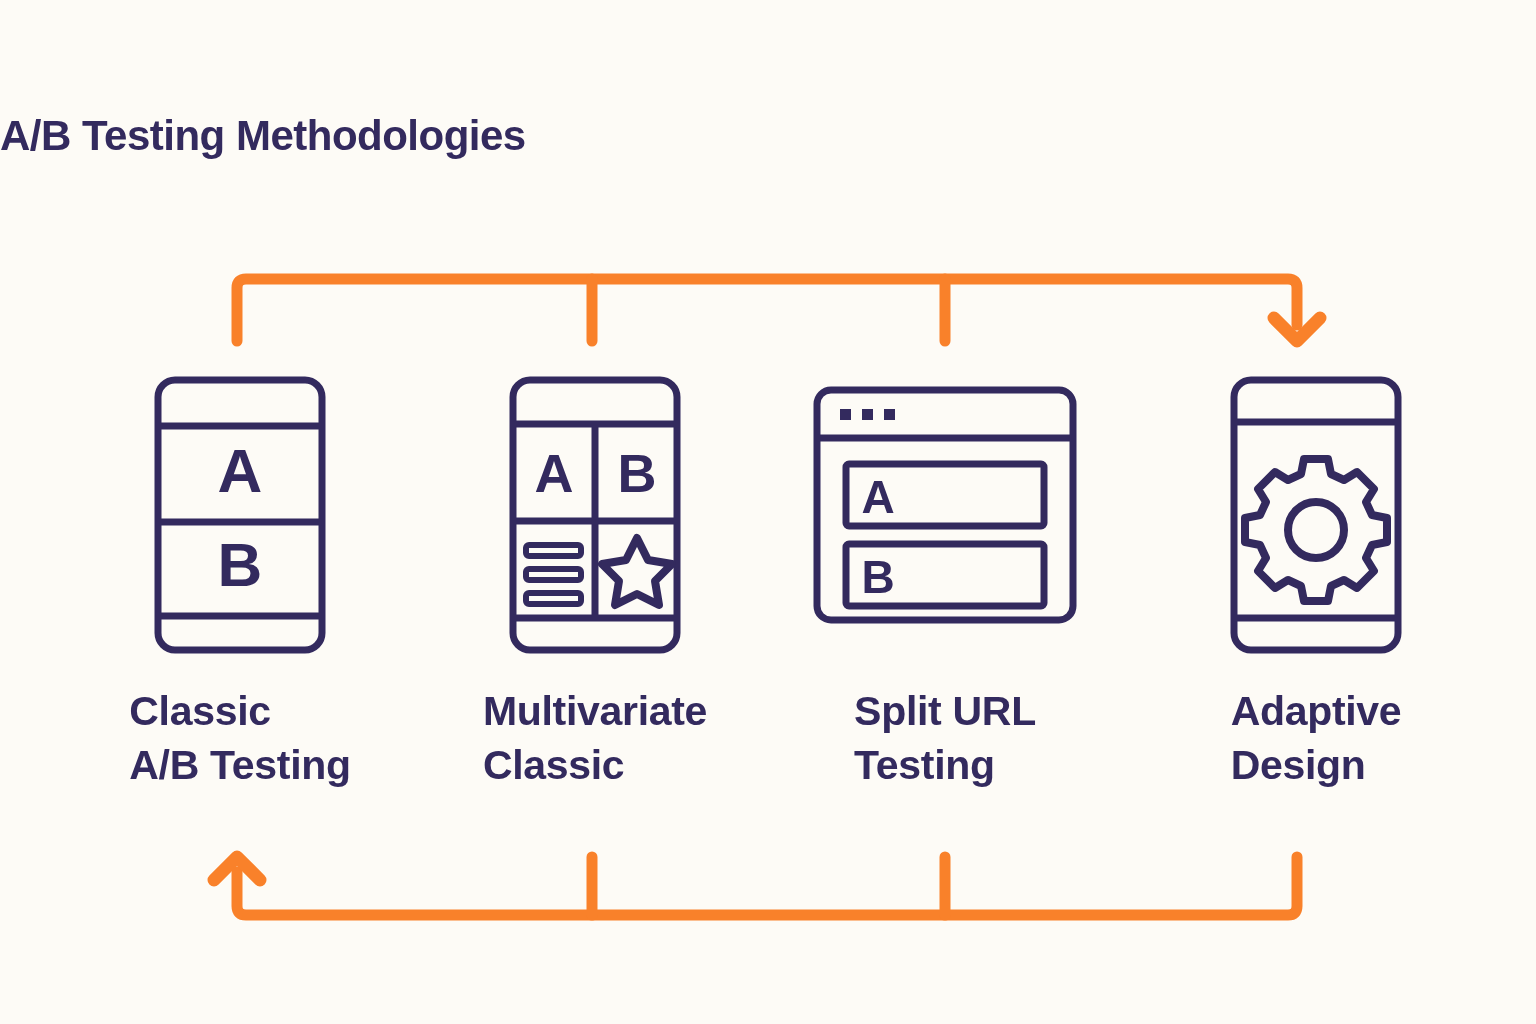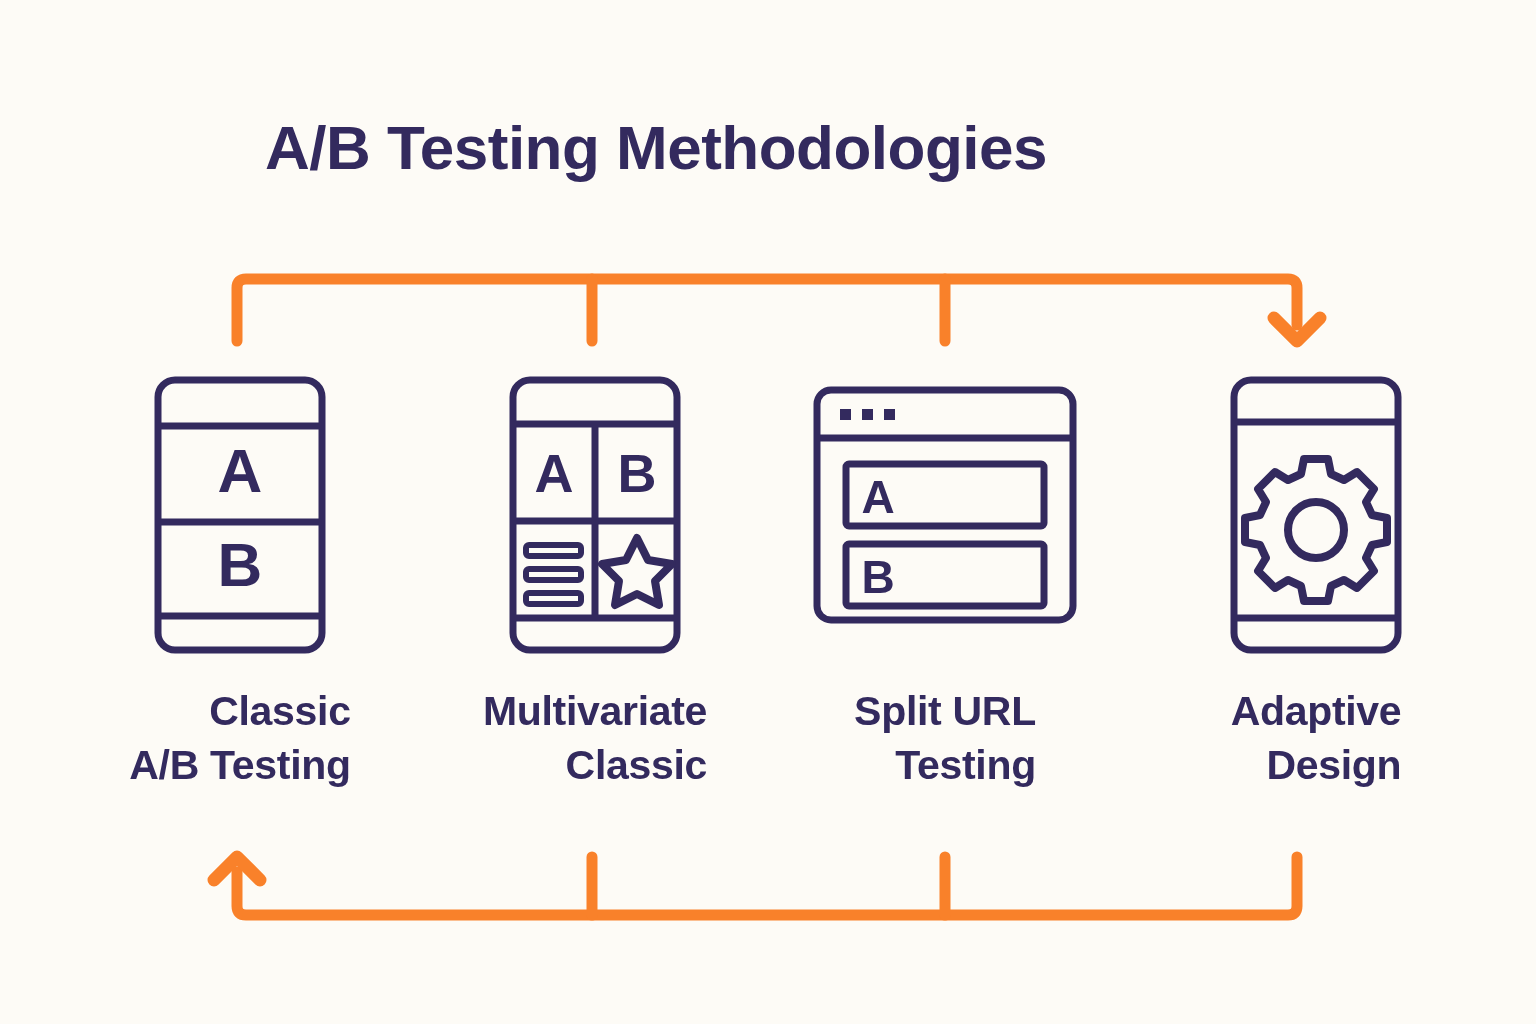--- a/index.html
+++ b/index.html
@@ -17,22 +17,21 @@
     position: relative;
     width: 1536px;
     height: 1024px;
     background: #FDFBF6;
   }
   .title {
     position: absolute;
     top: 112px;
     left: 0;
     width: 1312px;
-    text-align: center;
-    font-size: 62px;
+    font-size: 42px;
     font-weight: 700;
     letter-spacing: -0.5px;
     color: #332A5E;
     font-family: "Liberation Sans", sans-serif;
   }
   #connectors {
     position: absolute;
     top: 0;
     left: 0;
     width: 1536px;
@@ -48,21 +47,21 @@
     align-items: center;
   }
   .icon-wrap {
     height: 292px;
     display: flex;
     align-items: flex-start;
     justify-content: center;
   }
   .label {
     margin-top: 22px;
-    text-align: right;
+    text-align: left;
     font-size: 41px;
     font-weight: 700;
     line-height: 1.32;
     color: #332A5E;
     letter-spacing: -0.3px;
     white-space: pre-line;
     font-family: "Liberation Sans", sans-serif;
   }
   #col0 { left: 90px; }
   #col1 { left: 445px; }

